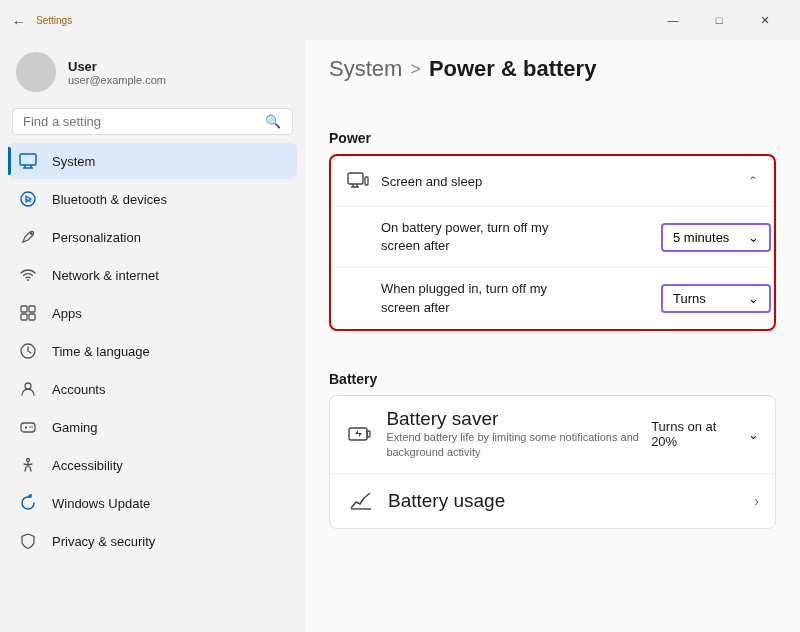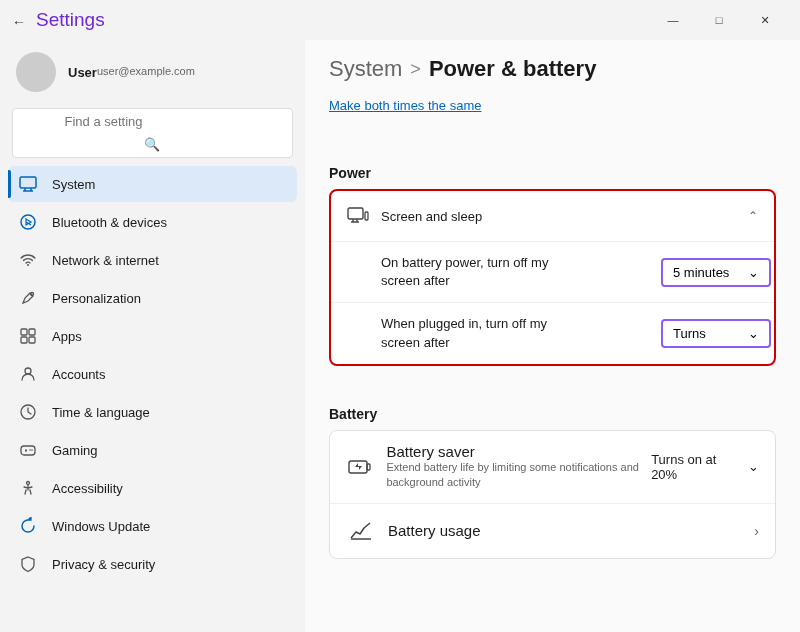--- a/index.html
+++ b/index.html
@@ -20,22 +20,22 @@
       height: 40px;
       user-select: none;
     }
     .titlebar-back {
       font-size: 14px;
       cursor: pointer;
       margin-right: 10px;
       color: #333;
     }
     .titlebar-title {
-      font-size: 19px;
-      color: #6d28d9;
+      font-size: 10px;
+      color: #a16207;
       flex: 1;
     }
     .titlebar-controls {
       display: flex;
       gap: 0;
     }
     .titlebar-btn {
       width: 46px;
       height: 32px;
       display: flex;
@@ -70,41 +70,40 @@
     }
     .avatar {
       width: 40px;
       height: 40px;
       border-radius: 50%;
       background: #ccc;
       flex-shrink: 0;
     }
     .user-info {
       display: flex;
-      flex-direction: row;
+      flex-direction: column;
     }
     .user-name {
       font-size: 13px;
       font-weight: 600;
       color: #1a1a1a;
     }
     .user-sub {
       font-size: 11px;
       color: #666;
     }
     .search-box {
       margin: 0 12px 8px 12px;
       display: flex;
       align-items: center;
       background: white;
       border: 1px solid #ddd;
       border-radius: 4px;
       padding: 5px 10px;
       gap: 8px;
-      flex-direction: column;
     }
     .search-box input {
       border: none;
       outline: none;
       font-size: 13px;
       color: #666;
       background: transparent;
       flex: 1;
     }
     .search-icon-svg {
@@ -283,21 +282,21 @@
       display: flex;
       align-items: center;
       justify-content: center;
       color: #444;
     }
     .battery-text {
       display: flex;
       flex-direction: column;
     }
     .battery-title {
-      font-size: 15px;
+      font-size: 19px;
       font-weight: 500;
       color: #1a1a1a;
     }
     .battery-desc {
       font-size: 11px;
       color: #666;
       max-width: 280px;
       line-height: 1.4;
     }
     .battery-right {
@@ -352,65 +351,65 @@
           <svg width="18" height="18" viewBox="0 0 18 18" fill="none">
               <circle cx="9" cy="9" r="7" stroke="#0067c0" stroke-width="1.5" fill="none"></circle>
               <path d="M7 6l5 3-5 3V6zm0 3l5 3" stroke="#0067c0" stroke-width="1.2" fill="none"></path>
             </svg>
         </span>
         <span>Bluetooth &amp; devices</span>
       </div>
       <div class="nav-item">
         <span class="nav-icon">
           <svg width="18" height="18" viewBox="0 0 18 18" fill="none">
+              <path d="M4 14l2-5 5-5 3 3-5 5-5 2z" stroke="#555" stroke-width="1.3" fill="none"></path>
+              <circle cx="13" cy="5" r="1.5" stroke="#555" stroke-width="1.3" fill="none"></circle>
+            </svg>
+        </span>
+        <span>Personalization</span>
+      </div>
+      <div class="nav-item">
+        <span class="nav-icon">
+          <svg width="18" height="18" viewBox="0 0 18 18" fill="none">
               <path d="M2 7c3.8-4 10.2-4 14 0" stroke="#555" stroke-width="1.3" fill="none" stroke-linecap="round"></path>
               <path d="M4.5 9.5c2.2-2.5 6.8-2.5 9 0" stroke="#555" stroke-width="1.3" fill="none" stroke-linecap="round"></path>
               <path d="M7 12c1.1-1.3 4-1.3 4 0" stroke="#555" stroke-width="1.3" fill="none" stroke-linecap="round"></path>
               <circle cx="9" cy="14" r="1" fill="#555"></circle>
             </svg>
         </span>
         <span>Network &amp; internet</span>
       </div>
       <div class="nav-item">
         <span class="nav-icon">
           <svg width="18" height="18" viewBox="0 0 18 18" fill="none">
-              <path d="M4 14l2-5 5-5 3 3-5 5-5 2z" stroke="#555" stroke-width="1.3" fill="none"></path>
-              <circle cx="13" cy="5" r="1.5" stroke="#555" stroke-width="1.3" fill="none"></circle>
-            </svg>
-        </span>
-        <span>Personalization</span>
-      </div>
-      <div class="nav-item">
-        <span class="nav-icon">
-          <svg width="18" height="18" viewBox="0 0 18 18" fill="none">
               <rect x="2" y="2" width="6" height="6" rx="1" stroke="#555" stroke-width="1.3" fill="none"></rect>
               <rect x="10" y="2" width="6" height="6" rx="1" stroke="#555" stroke-width="1.3" fill="none"></rect>
               <rect x="2" y="10" width="6" height="6" rx="1" stroke="#555" stroke-width="1.3" fill="none"></rect>
               <rect x="10" y="10" width="6" height="6" rx="1" stroke="#555" stroke-width="1.3" fill="none"></rect>
             </svg>
         </span>
         <span>Apps</span>
       </div>
       <div class="nav-item">
         <span class="nav-icon">
           <svg width="18" height="18" viewBox="0 0 18 18" fill="none">
+              <circle cx="9" cy="9" r="7" stroke="#555" stroke-width="1.3" fill="none"></circle>
+              <path d="M9 5v4l3 2" stroke="#555" stroke-width="1.3" fill="none" stroke-linecap="round"></path>
+            </svg>
+        </span>
+        <span>Time &amp; language</span>
+      </div>
+      <div class="nav-item">
+        <span class="nav-icon">
+          <svg width="18" height="18" viewBox="0 0 18 18" fill="none">
               <circle cx="9" cy="6" r="3" stroke="#555" stroke-width="1.3" fill="none"></circle>
               <path d="M3 15c0-3.3 2.7-6 6-6s6 2.7 6 6" stroke="#555" stroke-width="1.3" fill="none" stroke-linecap="round"></path>
             </svg>
         </span>
         <span>Accounts</span>
-      </div>
-      <div class="nav-item">
-        <span class="nav-icon">
-          <svg width="18" height="18" viewBox="0 0 18 18" fill="none">
-              <circle cx="9" cy="9" r="7" stroke="#555" stroke-width="1.3" fill="none"></circle>
-              <path d="M9 5v4l3 2" stroke="#555" stroke-width="1.3" fill="none" stroke-linecap="round"></path>
-            </svg>
-        </span>
-        <span>Time &amp; language</span>
       </div>
       <div class="nav-item">
         <span class="nav-icon">
           <svg width="18" height="18" viewBox="0 0 18 18" fill="none">
               <rect x="2" y="5" width="14" height="9" rx="3" stroke="#555" stroke-width="1.3" fill="none"></rect>
               <line x1="6" y1="9.5" x2="8" y2="9.5" stroke="#555" stroke-width="1.3"></line>
               <line x1="7" y1="8.5" x2="7" y2="10.5" stroke="#555" stroke-width="1.3"></line>
               <circle cx="11" cy="9" r="0.8" fill="#555"></circle>
               <circle cx="13" cy="9" r="0.8" fill="#555"></circle>
             </svg>
@@ -445,21 +444,20 @@
       </div>
     </nav>
   </div>
 
   <div class="main-content">
     <div class="breadcrumb">
       <span class="breadcrumb-system">System</span>
       <span class="breadcrumb-sep">&gt;</span>
       <span class="breadcrumb-current">Power &amp; battery</span>
     </div>
-    <a class="make-same-link">Make both times the same</a>
 
     <div class="section">
       <div class="section-title">Power</div>
       <div class="card highlighted">
         <div class="card-row">
           <div class="card-row-left">
             <span class="row-icon">
               <svg width="22" height="18" viewBox="0 0 22 18" fill="none">
                   <rect x="1" y="1" width="15" height="11" rx="1.5" stroke="#444" stroke-width="1.4" fill="none"></rect>
                   <line x1="6" y1="12" x2="6" y2="15" stroke="#444" stroke-width="1.4"></line>

